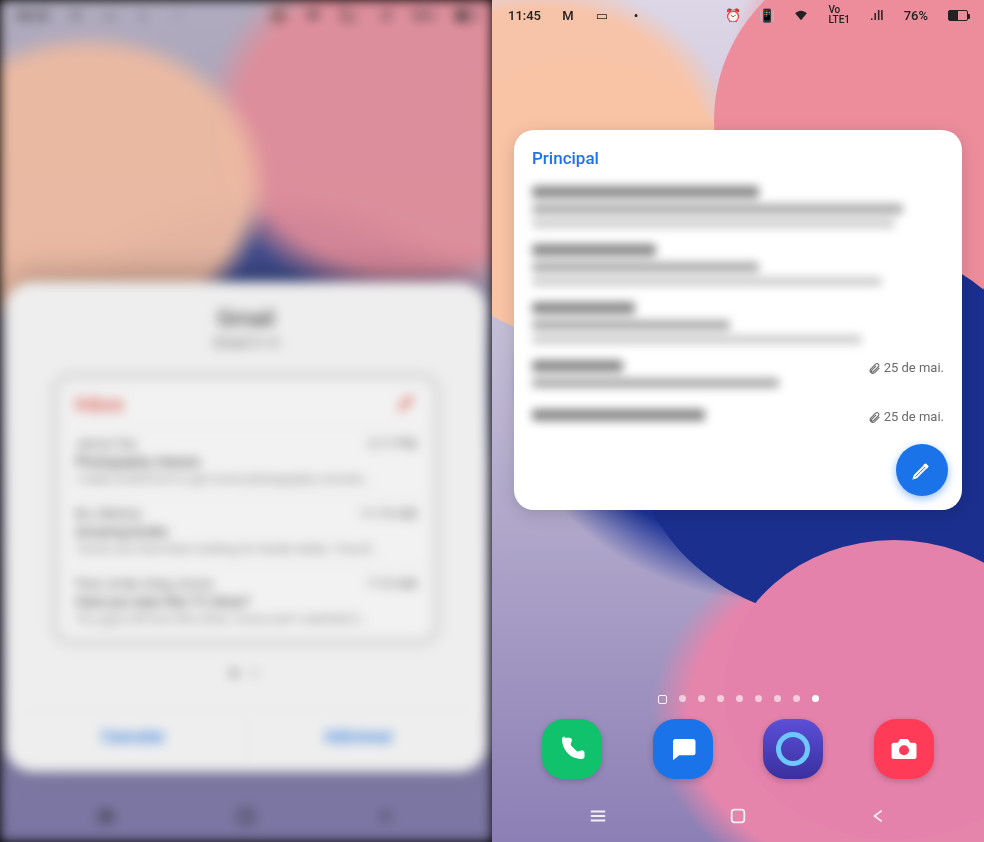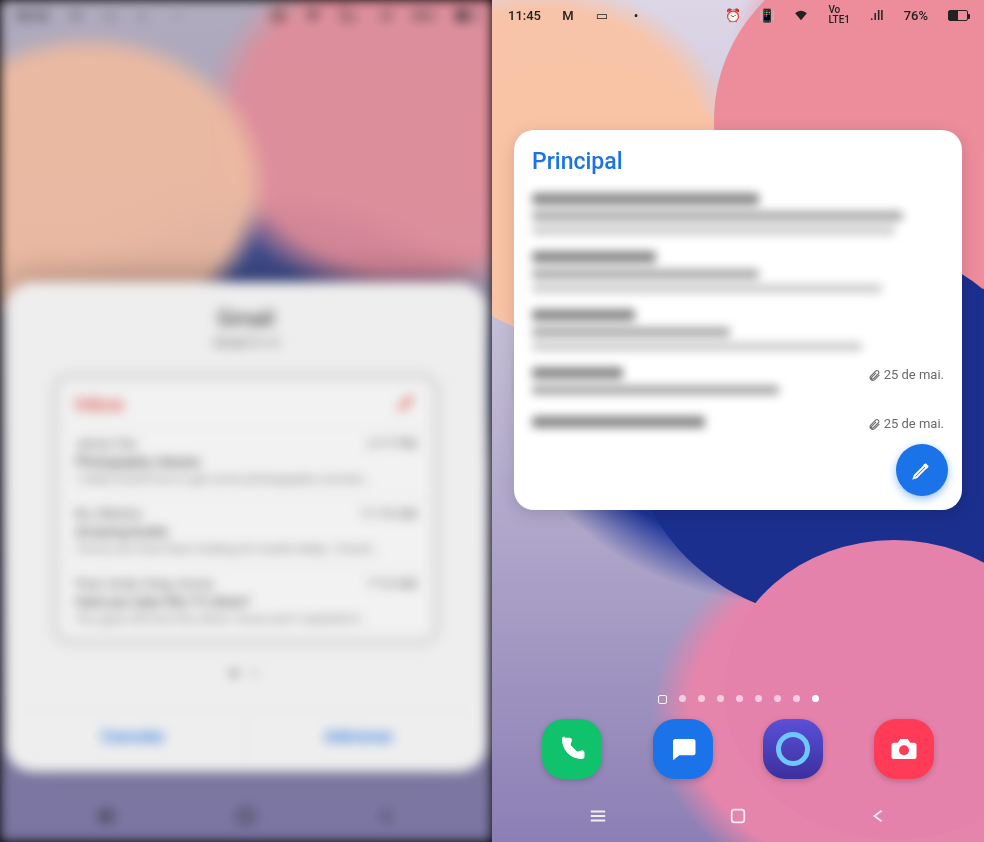--- a/index.html
+++ b/index.html
@@ -54,21 +54,21 @@
   .sheet-actions { margin-top:auto; display:flex; border-top:1px solid #eee; }
   .sheet-actions .btn { flex:1; text-align:center; padding:16px 0; color:#1a73e8; font-size:16px; font-weight:500; }
   .sheet-actions .divider { width:1px; background:#eee; }
 
   
   .navbar { position:absolute; left:0; right:0; bottom:0; height:52px; display:flex; justify-content:space-evenly; align-items:center; z-index:5; }
   .navkey { width:70px; height:28px; display:flex; justify-content:center; align-items:center; color:#222; }
 
   
   .widget-card { position:absolute; left:22px; right:22px; top:130px; height:380px; background:#fff; border-radius:20px; padding:18px 18px 14px 18px; box-shadow:0 4px 18px rgba(0,0,0,0.15); display:flex; flex-direction:column; }
-  .widget-title { color:#1a73e8; font-size:23px; font-weight:500; margin-bottom:10px; }
+  .widget-title { color:#1a73e8; font-size:17px; font-weight:500; margin-bottom:10px; }
   .wrow { padding:8px 0; position:relative; }
   .wblur { filter: blur(5px); }
   .wline1 { background:#888; height:12px; border-radius:3px; margin-bottom:6px; }
   .wline2 { background:#aaa; height:10px; border-radius:3px; margin-bottom:5px; }
   .wline3 { background:#ccc; height:9px; border-radius:3px; }
   .wdate { position:absolute; right:0; top:8px; font-size:13px; color:#6a6a6a; background:#fff; padding-left:6px; }
   .attach-ico { display:inline-flex; vertical-align:middle; margin-right:3px; }
   .fab { position:absolute; right:14px; bottom:14px; width:52px; height:52px; background:#1a73e8; border-radius:50%; display:flex; align-items:center; justify-content:center; box-shadow:0 3px 8px rgba(26,115,232,0.45); }
 
   

